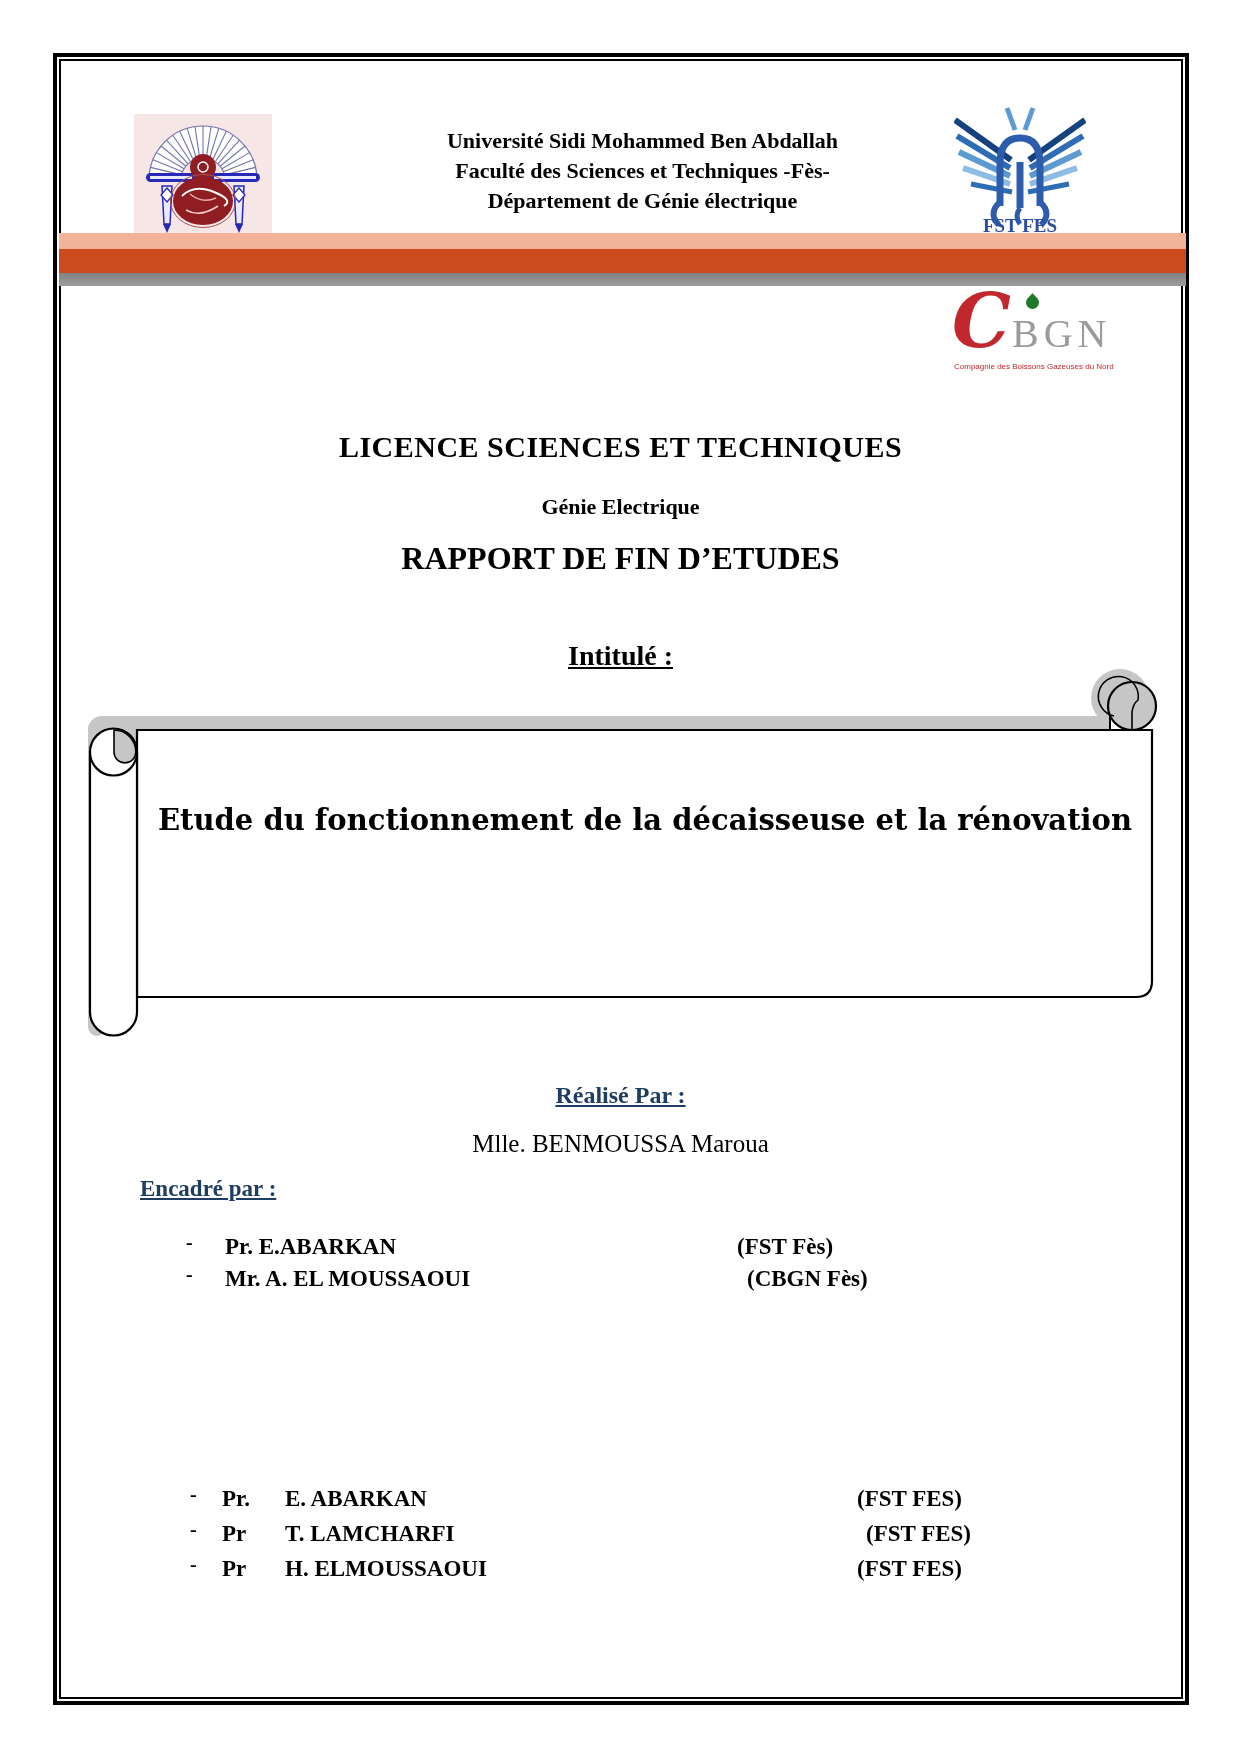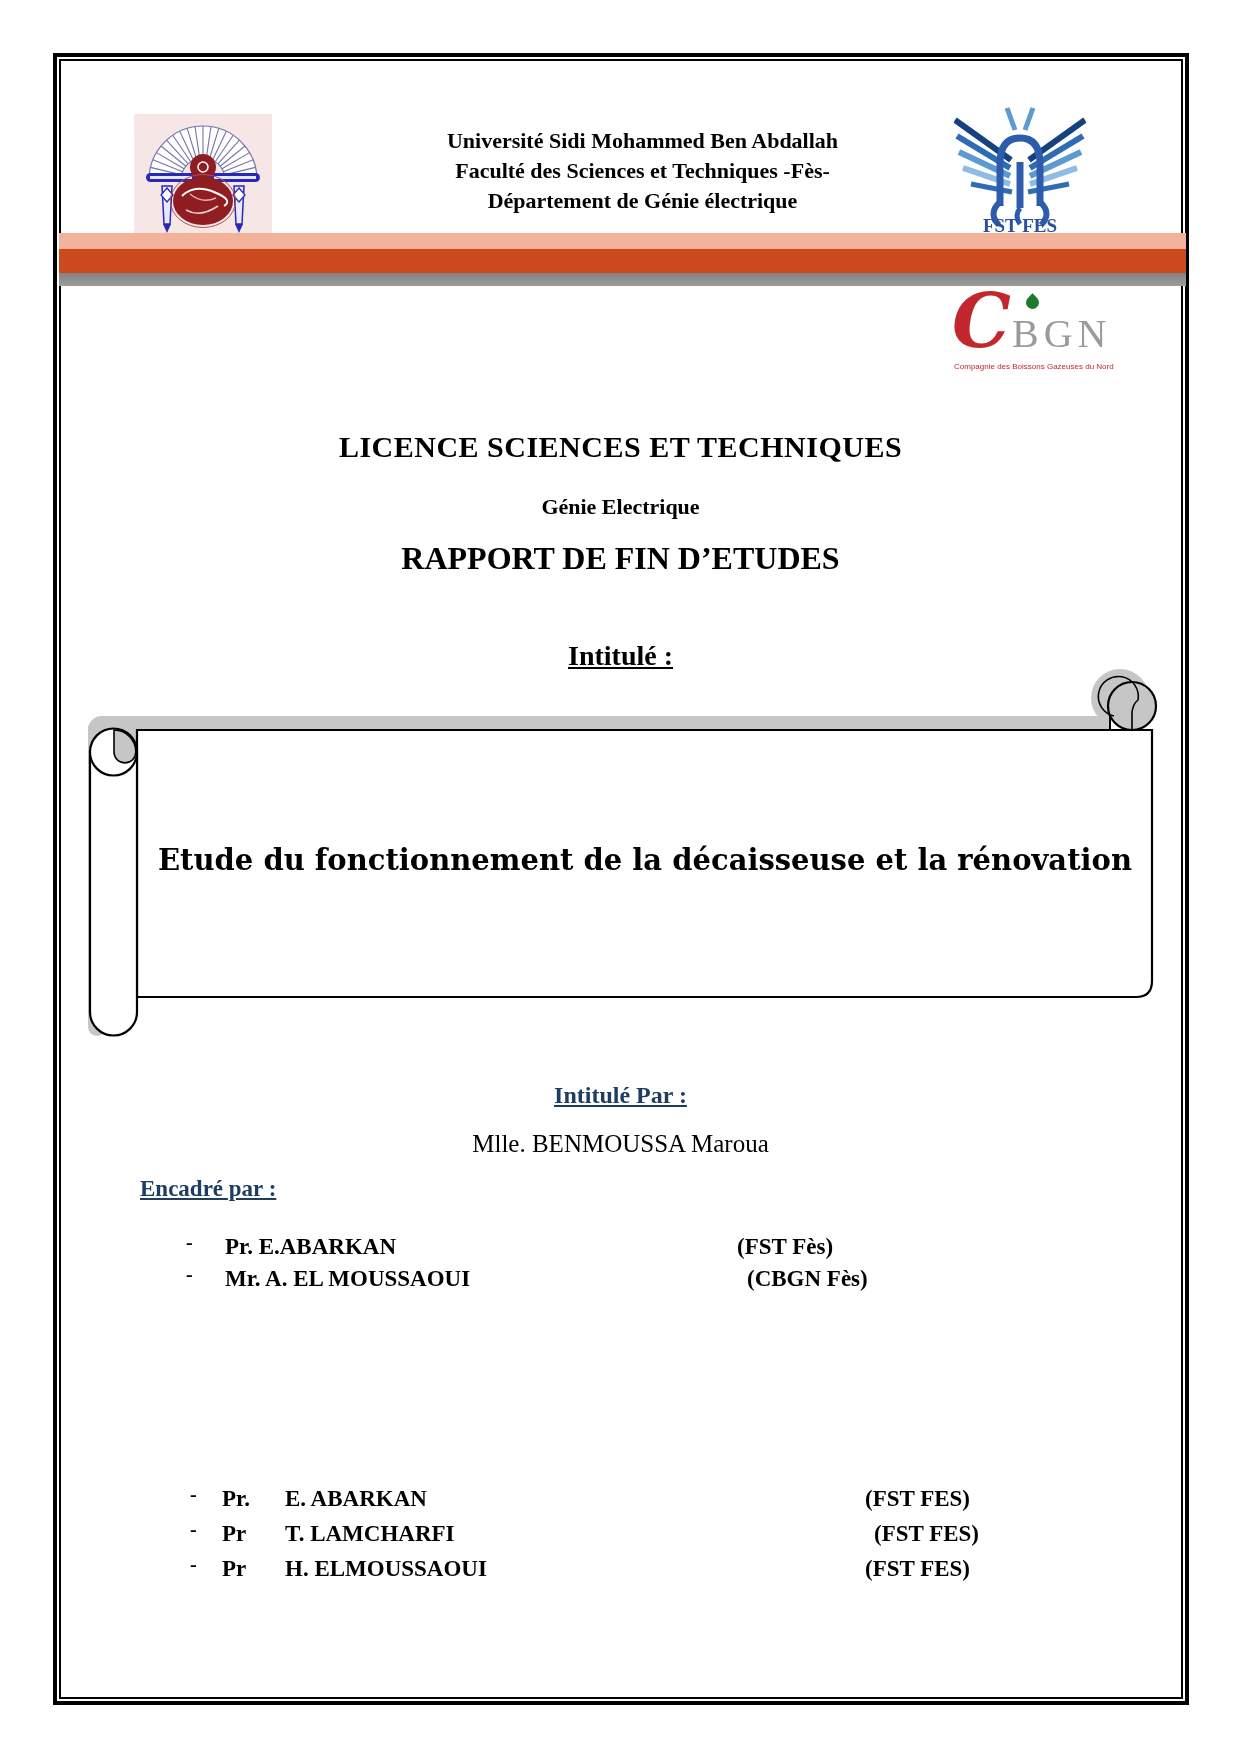--- a/index.html
+++ b/index.html
@@ -37,42 +37,42 @@
 
   
   .center-line { position:absolute; left:0; right:0; text-align:center; font-weight:bold; }
   .degree-title { top:430px; font-size:30px; letter-spacing:0.5px; }
   .program      { top:494px; font-size:22px; }
   .report-type  { top:540px; font-size:32px; }
   .intitule     { top:640px; font-size:28px; text-decoration:underline; }
 
   
   .banner-svg  { position:absolute; left:80px; top:660px; }
-  .banner-text { position:absolute; left:140px; width:1010px; top:838px; text-align:center;
+  .banner-text { position:absolute; left:140px; width:1010px; top:798px; text-align:center;
                  font-family:"DejaVu Serif", serif; font-weight:bold; font-size:29px;
                  line-height:44px; }
 
   .navy { color:#1F3C61; }
   .realise-label { position:absolute; left:0; right:0; top:1082px; text-align:center;
                    font-size:24px; font-weight:bold; text-decoration:underline; }
   .author        { position:absolute; left:0; right:0; top:1130px; text-align:center;
                    font-size:25px; font-weight:normal; }
   .encadre-label { position:absolute; left:140px; top:1176px; font-size:23px;
                    font-weight:bold; text-decoration:underline; }
 
   .list-row { position:absolute; left:0; width:100%; height:32px;
               font-size:23px; font-weight:bold; }
   .list-row .bullet { position:absolute; font-size:20px; top:-3px; }
   .sup-bullet  { left:186px; }
   .sup-name    { position:absolute; left:225px; }
   .sup-org     { position:absolute; }
   .jury-bullet { left:190px; }
   .jury-title  { position:absolute; left:222px; }
   .jury-name   { position:absolute; left:285px; }
-  .jury-org    { position:absolute;margin-left:8px; }
+  .jury-org    { position:absolute; }
 
   .defense-label { position:absolute; left:490px; top:1388px; font-size:23px;
                    font-weight:bold; text-decoration:underline; white-space:pre; }
 </style>
 </head>
 <body>
 
 <div class="page">
 
   <div class="frame-outer">
@@ -181,21 +181,21 @@
     <path d="M 34,92 L 34,70 A 22,22 0 0 1 55.8,92 A 10.9,10.9 0 1 1 34,92 Z" fill="#C6C6C6" stroke="#000" stroke-width="1.6"></path>
     <rect x="1030" y="52" width="24" height="18" fill="#ffffff" stroke="#000" stroke-width="2"></rect>
     <circle cx="1052" cy="46" r="24" fill="#C6C6C6" stroke="#000" stroke-width="2.2"></circle>
     <path d="M 1034,56 A 20,20 0 1 1 1058,40 Q 1053,44 1052,52 L 1052,69" fill="none" stroke="#000" stroke-width="1.6"></path>
   </svg>
 
   <div class="banner-text">
     <div>Etude du fonctionnement de la décaisseuse et la rénovation</div>
   </div>
 
-  <div class="realise-label navy">Intitulé Par :</div>
+  <div class="realise-label navy">Réalisé Par :</div>
   <div class="author">Mlle. BENMOUSSA Maroua</div>
 
   <div class="encadre-label navy">Encadré par :</div>
 
   <div class="list-row" style="top:1234px">
     <span class="bullet sup-bullet">-</span>
     <span class="sup-name">Pr. E.ABARKAN</span>
     <span class="sup-org" style="left:737px">(FST Fès)</span>
   </div>
   <div class="list-row" style="top:1266px">

